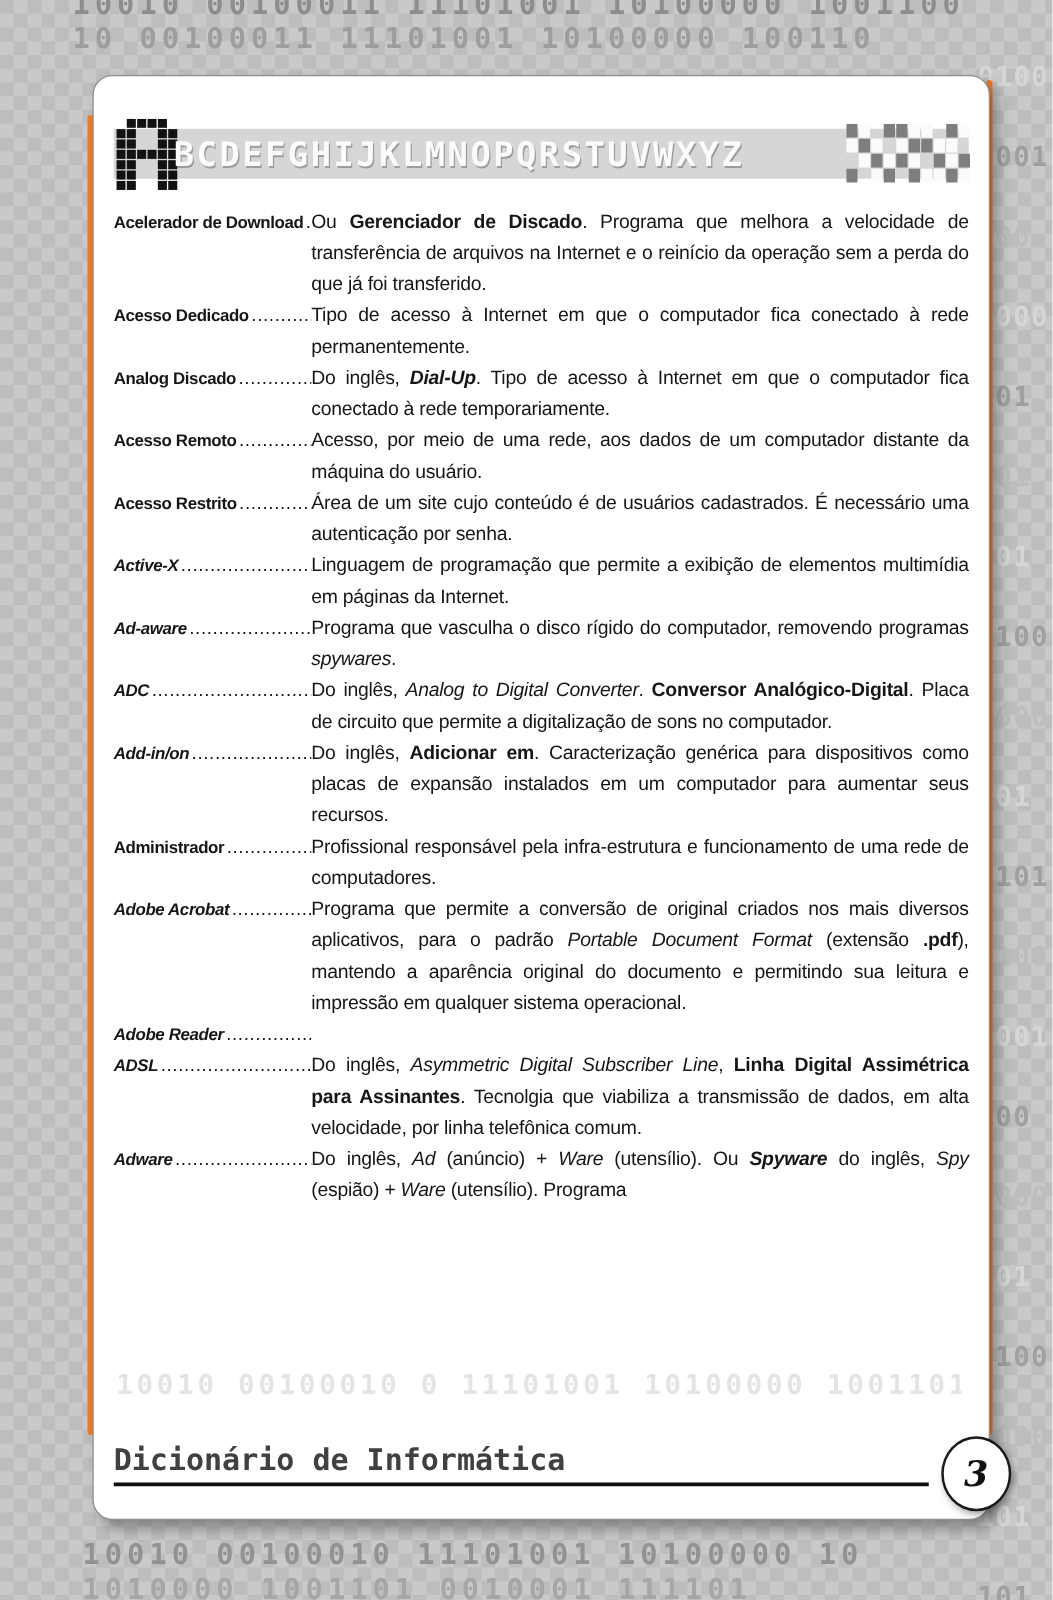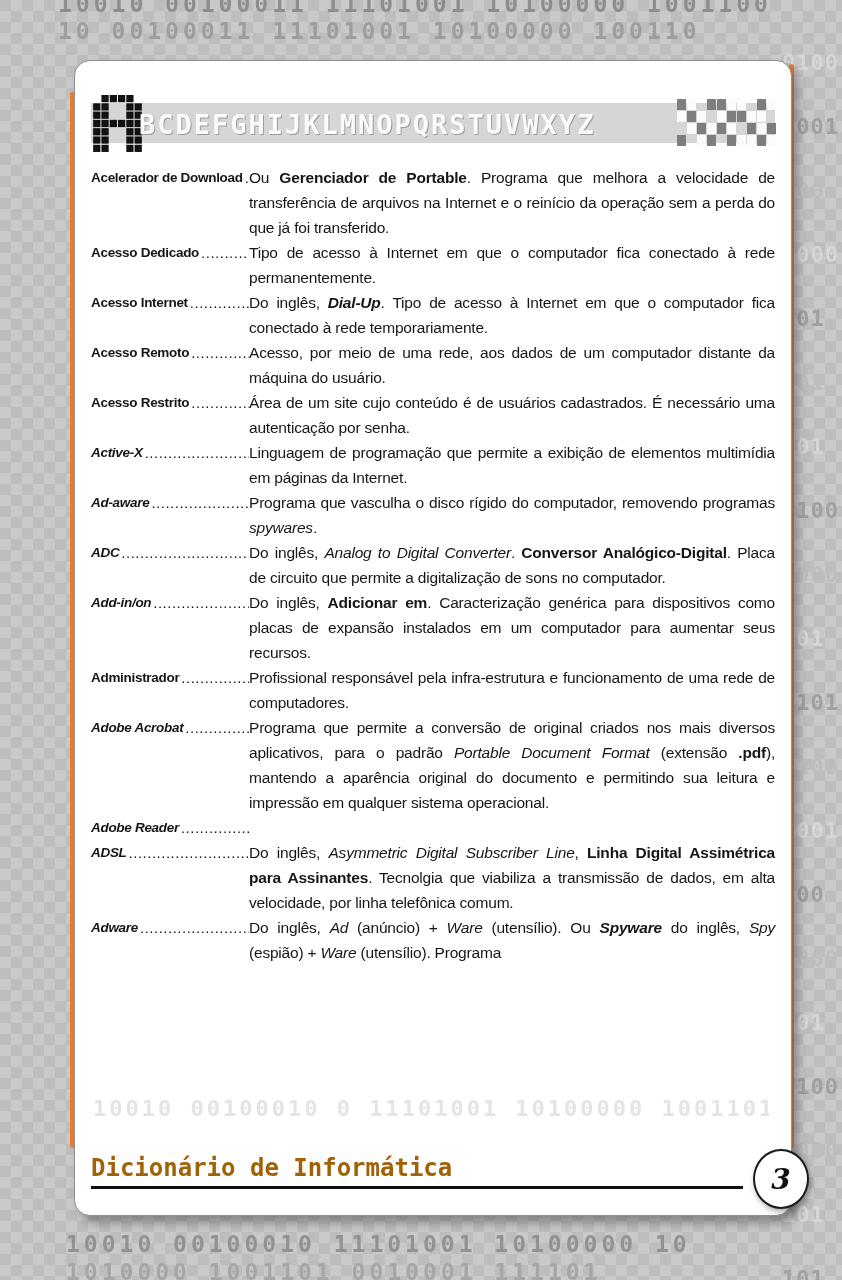--- a/index.html
+++ b/index.html
@@ -60,21 +60,21 @@
   .def .i{font-style:italic;}
 
   
   .card-faint-bin{position:absolute;left:18px;bottom:94px;max-width:676px;
     overflow:hidden;color:#e4e4e4;font-family:"DejaVu Sans Mono",monospace;
     font-weight:bold;font-size:22px;letter-spacing:3px;white-space:nowrap;}
 
   
   .footer{position:absolute;left:16px;bottom:26px;width:676px;}
   .footer-title{font-family:"DejaVu Sans Mono",monospace;font-weight:bold;
-    font-size:24px;color:#a16207;letter-spacing:0px;}
+    font-size:24px;color:#404040;letter-spacing:0px;}
   .footer-rule{height:3px;background:#0f0f0f;width:652px;margin-top:4px;}
 
   .page-badge{position:absolute;right:-18px;bottom:6px;width:52px;height:56px;
     background:#ffffff;border:2px solid #1a1a1a;border-radius:50%;
     display:flex;align-items:center;justify-content:center;
     box-shadow:2px 3px 6px rgba(0,0,0,.35);z-index:3;}
   .page-badge span{font-family:"DejaVu Serif",serif;font-style:italic;
     font-weight:bold;font-size:28px;color:#101010;}
 </style>
 </head>
@@ -189,32 +189,32 @@
             <rect x="90" y="36" width="9" height="11" fill="#fbfbfb"></rect>
           </svg></div>
     </div>
 
     <div class="entries">
         <div class="entry">
           <div class="term-cell">
             <span class="term">Acelerador de Download</span>
             <span class="leader">........................................................................................................................</span>
           </div>
-          <div class="def"><span>Ou </span><span class="b">Gerenciador de Portable</span><span>. Programa que melhora a velocidade de transferência de arquivos na Internet e o reinício da operação sem a perda do que já foi transferido.</span></div>
+          <div class="def"><span>Ou </span><span class="b">Gerenciador de Discado</span><span>. Programa que melhora a velocidade de transferência de arquivos na Internet e o reinício da operação sem a perda do que já foi transferido.</span></div>
         </div>
         <div class="entry">
           <div class="term-cell">
             <span class="term">Acesso Dedicado</span>
             <span class="leader">........................................................................................................................</span>
           </div>
           <div class="def"><span>Tipo de acesso à Internet em que o computador fica conectado à rede permanentemente.</span></div>
         </div>
         <div class="entry">
           <div class="term-cell">
-            <span class="term">Acesso Internet</span>
+            <span class="term">Analog Discado</span>
             <span class="leader">........................................................................................................................</span>
           </div>
           <div class="def"><span>Do inglês, </span><span class="b i">Dial-Up</span><span>. Tipo de acesso à Internet em que o computador fica conectado à rede temporariamente.</span></div>
         </div>
         <div class="entry">
           <div class="term-cell">
             <span class="term">Acesso Remoto</span>
             <span class="leader">........................................................................................................................</span>
           </div>
           <div class="def"><span>Acesso, por meio de uma rede, aos dados de um computador distante da máquina do usuário.</span></div>

